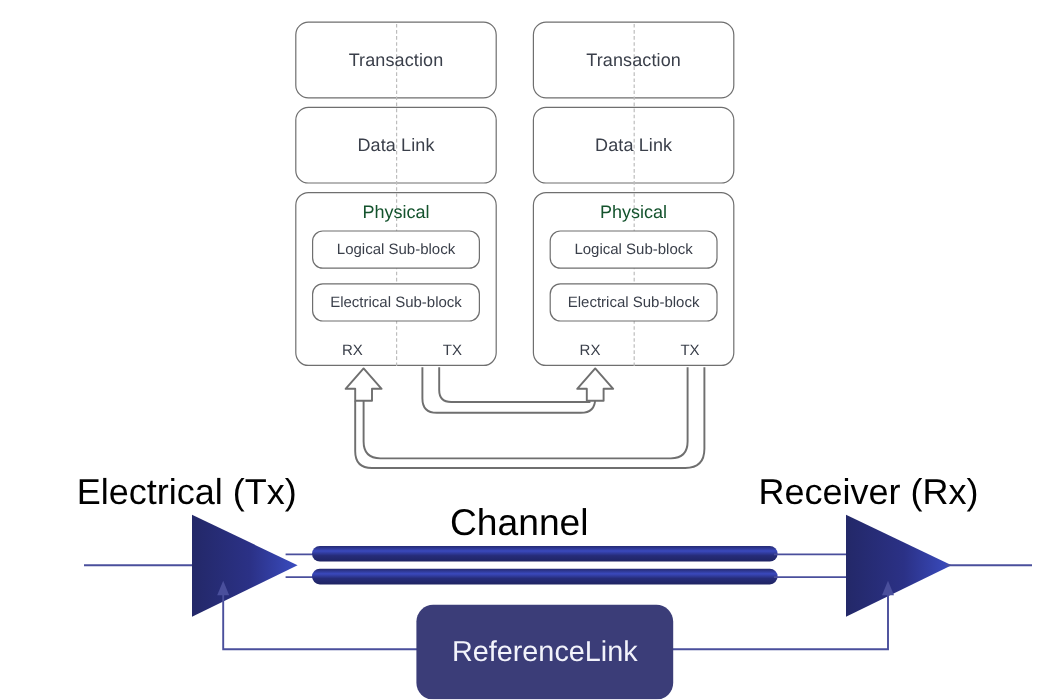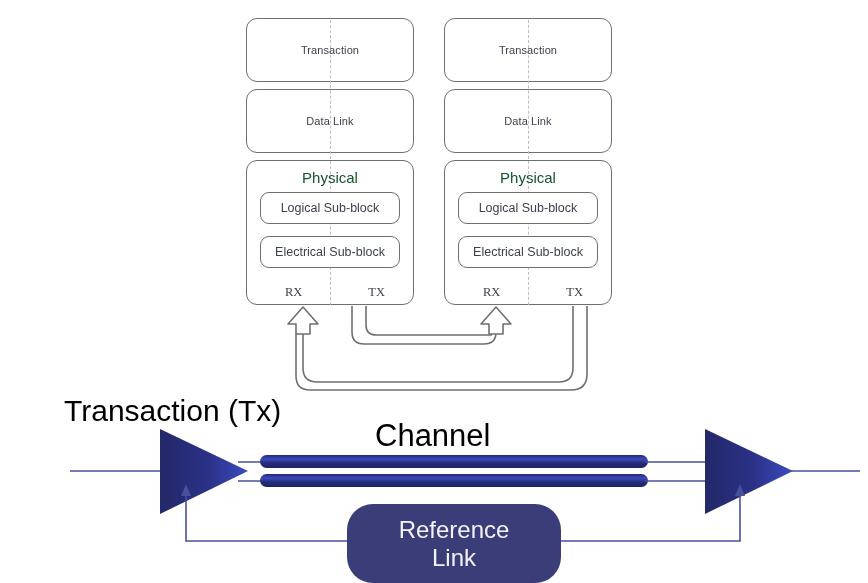--- a/index.html
+++ b/index.html
@@ -29,21 +29,21 @@
     position: absolute;
     box-sizing: border-box;
     background: #ffffff;
     border: 1.6px solid #6f6f6f;
     border-radius: 11px;
     display: flex;
     align-items: center;
     justify-content: center;
   }
   .layer-label {
-    font-size: 11px;
+    font-size: 15px;
     color: #3a3f4a;
     letter-spacing: .1px;
     line-height: 1;
     white-space: nowrap;
     position: relative;
     z-index: 4;
   }
   .phys-box {
     display: block;
   }
@@ -76,21 +76,20 @@
     color: #3a3f4a;
     white-space: nowrap;
   }
   .rxtx-row {
     position: absolute;
     left: 0;
     right: 0;
     bottom: 3px;
     height: 16px;
     z-index: 4;
-    font-family: Liberation Serif, serif;
   }
   .rxtx-row span {
     position: absolute;
     font-size: 12.5px;
     color: #3a3f4a;
     top: 0;
   }
   .rxtx-rx { left: 38px; }
   .rxtx-tx { right: 28px; }
 
@@ -125,23 +124,23 @@
     color: #000000;
     white-space: nowrap;
     line-height: 1;
   }
 
   
   .refclk {
     position: absolute;
     box-sizing: border-box;
     background: #3b3d78;
-    border-radius: 26px;
+    border-radius: 14px;
     display: flex;
-    flex-direction: column;
+    flex-direction: row;
     align-items: center;
     justify-content: center;
     z-index: 6;
   }
   .refclk span {
     color: #f2f3fb;
     font-size: 24px;
     line-height: 1.16;
     white-space: nowrap;
   }
@@ -259,23 +258,24 @@
 
     <line x1="788" y1="471" x2="860" y2="471" stroke="#4a4f9c" stroke-width="1.6"></line>
 
     <path d="M 348 541 L 186 541 L 186 492" fill="none" stroke="#4a4f9c" stroke-width="1.6"></path>
     <polygon points="186,484 181,496 191,496" fill="#4a4f9c"></polygon>
 
     <path d="M 560 541 L 740 541 L 740 492" fill="none" stroke="#4a4f9c" stroke-width="1.6"></path>
     <polygon points="740,484 735,496 745,496" fill="#4a4f9c"></polygon>
   </svg>
 
-  <div class="big-label" style="left:64px; top:396px;">Transaction (Tx)</div>
+  <div class="big-label" style="left:64px; top:396px;">Electrical (Tx)</div>
 
   <div class="mid-label" style="left:375px; top:420px;">Channel</div>
 
+  <div class="big-label" style="left:632px; top:396px;">Receiver (Rx)</div>
 
   <div class="refclk" style="left:347px; top:504px; width:214px; height:79px;">
     <span>Reference</span>
     <span>Link</span>
   </div>
 
 </div>
 
 </body></html>

